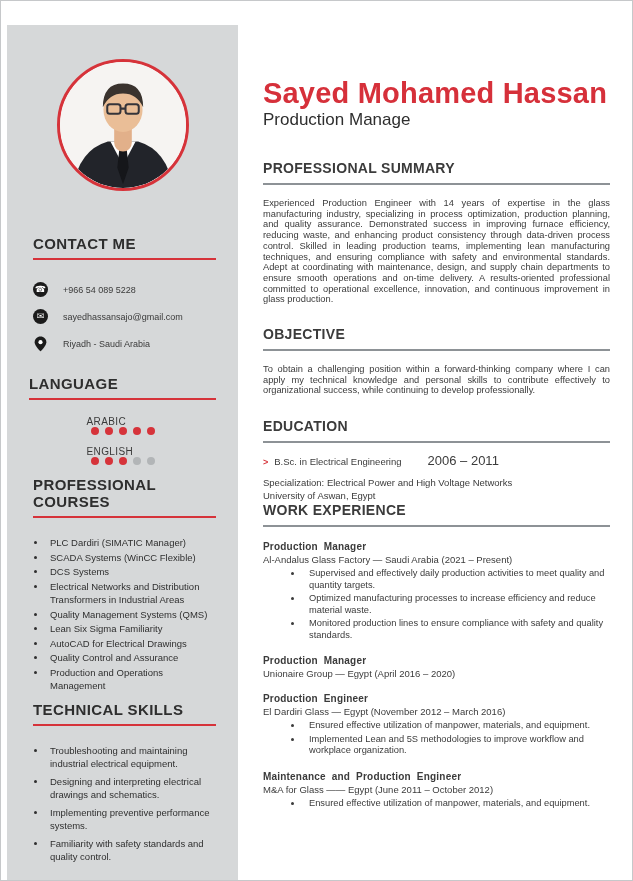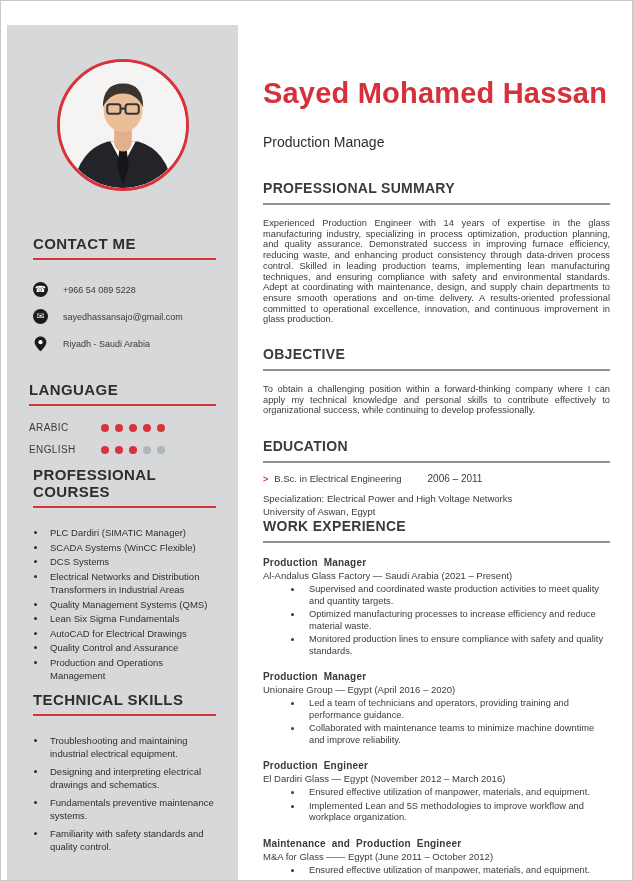--- a/index.html
+++ b/index.html
@@ -50,23 +50,23 @@
     background: #1b1b1b;
     color: #ffffff;
     font-size: 9px;
     line-height: 15px;
     text-align: center;
     flex: 0 0 15px;
   }
   .contact-icon.pin { background: transparent; }
   .contact-icon.pin svg { display: block; width: 15px; height: 16px; }
   .contact-text { margin-left: 15px; font-size: 9px; color: #3a3a3a; }
-  .language-section { margin-top: 30px; padding-left: 22px; }
+  .language-section { margin-top: 24px; padding-left: 22px; }
   .lang-rows { margin-top: 16px; }
-  .lang-row { display: flex; align-items: center; margin-bottom: 11px; }
+  .lang-row { display: flex; align-items: center; margin-bottom: 11px; flex-direction: column; }
   .lang-name { font-size: 10px; color: #3a3a3a; width: 72px; letter-spacing: 0.4px; }
   .lang-dots { display: flex; gap: 6px; }
   .dot { width: 8px; height: 8px; border-radius: 50%; display: inline-block; }
   .dot-on  { background: #d6333a; }
   .dot-off { background: #b2b5b7; }
   .courses-section, .tech-section, .comp-section { margin-top: 8px; }
   .side-list { margin: 18px 0 0 14px; }
   .side-list li {
     font-size: 9.5px;
     color: #2f2f2f;
@@ -82,21 +82,21 @@
     width: 347px; height: 881px;
   }
   .person-name {
     margin-top: 76px;
     font-size: 29px;
     font-weight: 600;
     color: #d6303a;
     letter-spacing: 0.2px;
     white-space: nowrap;
   }
-  .person-title { margin-top: 24px; font-size: 14px; color: #2e2e2e; }
+  .person-title { margin-top: 0; font-size: 17px; color: #2e2e2e; }
   .main-head {
     font-size: 14px;
     font-weight: 600;
     color: #3b3b3b;
     letter-spacing: 0.3px;
     border-bottom: 2px solid #8d9296;
     padding-bottom: 7px;
   }
   .summary-section { margin-top: 30px; }
   .body-par {
@@ -104,21 +104,21 @@
     font-size: 9.3px;
     line-height: 10.7px;
     color: #3b3b3b;
     text-align: justify;
   }
   .objective-section { margin-top: 21px; }
   .education-section { margin-top: 22px; }
   .edu-row { display: flex; align-items: baseline; margin-top: 10px; }
   .edu-chevron { color: #d6333a; font-size: 9px; font-weight: 700; margin-right: 6px; }
   .edu-degree { font-size: 9.5px; color: #3b3b3b; }
-  .edu-dates { font-size: 10px; color: #3b3b3b; margin-left: 26px; }
+  .edu-dates { font-size: 13px; color: #3b3b3b; margin-left: 26px; }
   .edu-line { font-size: 9.5px; color: #3b3b3b; line-height: 13px; }
   .edu-detail { margin-top: 8px; }
   .experience-section { }
   .jobs { margin-top: 6px; }
   .job { margin-top: 14px; }
   .job-title {
     font-size: 10px;
     font-weight: 700;
     color: #3b3b3b;
     word-spacing: 3px;
@@ -218,34 +218,34 @@
 
     <section class="side-section courses-section">
       <h2 class="side-head">PROFESSIONAL COURSES</h2>
       <ul class="side-list">
 
       <li>PLC Dardiri (SIMATIC Manager)</li>
           <li>SCADA Systems (WinCC Flexible)</li>
           <li>DCS Systems</li>
           <li>Electrical Networks and Distribution Transformers in Industrial Areas</li>
           <li>Quality Management Systems (QMS)</li>
-          <li>Lean Six Sigma Fundamentals</li>
+          <li>Lean Six Sigma Familiarity</li>
           <li>AutoCAD for Electrical Drawings</li>
           <li>Quality Control and Assurance</li>
           <li>Production and Operations Management</li>
         </ul>
     </section>
 
     <section class="side-section tech-section">
       <h2 class="side-head">TECHNICAL SKILLS</h2>
       <ul class="side-list">
 
       <li>Troubleshooting and maintaining industrial electrical equipment.</li>
           <li>Designing and interpreting electrical drawings and schematics.</li>
-          <li>Fundamentals preventive maintenance systems.</li>
+          <li>Implementing preventive performance systems.</li>
           <li>Familiarity with safety standards and quality control.</li>
         </ul>
     </section>
 
   </aside>
 
   <main class="main">
 
     <h1 class="person-name">Sayed Mohamed Hassan</h1>
     <div class="person-title">Production Manage</div>
@@ -274,33 +274,29 @@
     </section>
 
     <section class="experience-section">
       <h2 class="main-head">WORK EXPERIENCE</h2>
       <div class="jobs">
 
           <div class="job">
             <div class="job-title">Production Manager</div>
             <div class="job-company">Al-Andalus Glass Factory  —  Saudi Arabia (2021 – Present)</div>
             <ul class="job-bullets">
-              <li>Supervised and coordinated waste production activities to meet quality and quantity targets.</li>
+              <li>Supervised and effectively daily production activities to meet quality and quantity targets.</li>
               <li>Optimized manufacturing processes to increase efficiency and reduce material waste.</li>
               <li>Monitored production lines to ensure compliance with safety and quality standards.</li>
             </ul>
           </div>
 
           <div class="job">
             <div class="job-title">Production Manager</div>
             <div class="job-company">Unionaire Group  —  Egypt (April 2016 – 2020)</div>
-            <ul class="job-bullets">
-              <li>Led a team of technicians and operators, providing training and performance guidance.</li>
-              <li>Collaborated with maintenance teams to minimize machine downtime and improve reliability.</li>
-            </ul>
           </div>
 
           <div class="job">
             <div class="job-title">Production Engineer</div>
             <div class="job-company">El Dardiri Glass  —  Egypt (November 2012 – March 2016)</div>
             <ul class="job-bullets">
               <li>Ensured effective utilization of manpower, materials, and equipment.</li>
               <li>Implemented Lean and 5S methodologies to improve workflow and workplace organization.</li>
             </ul>
           </div>

